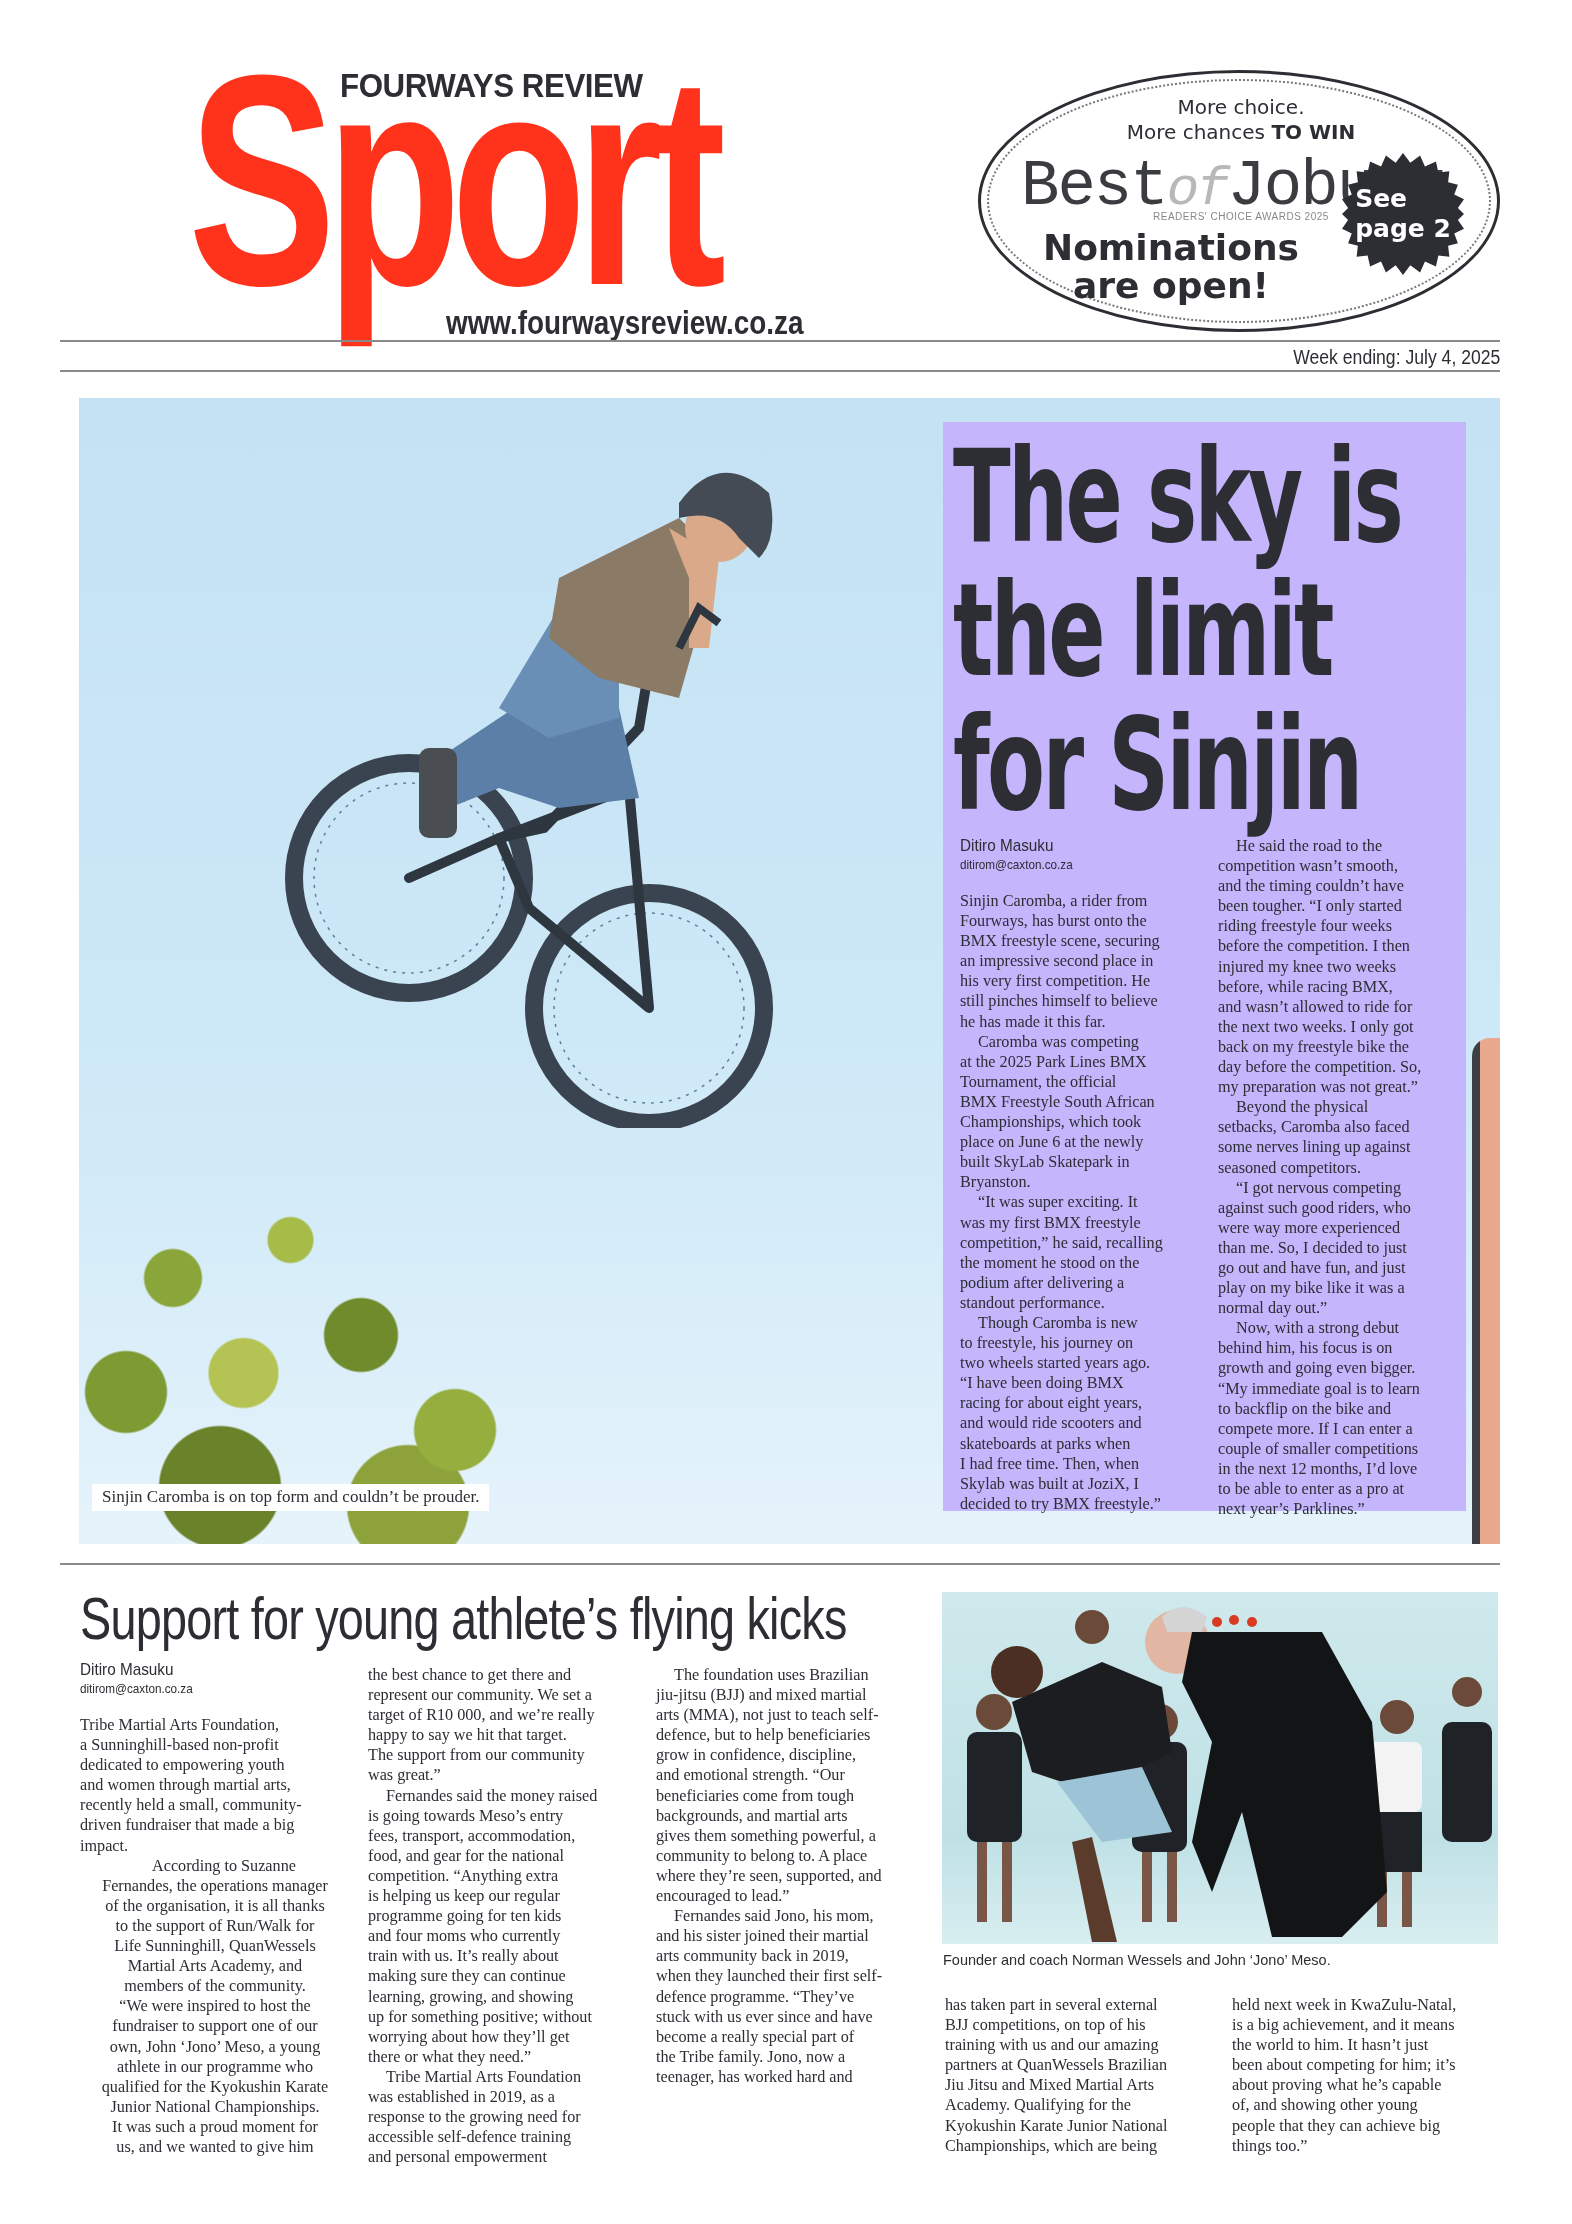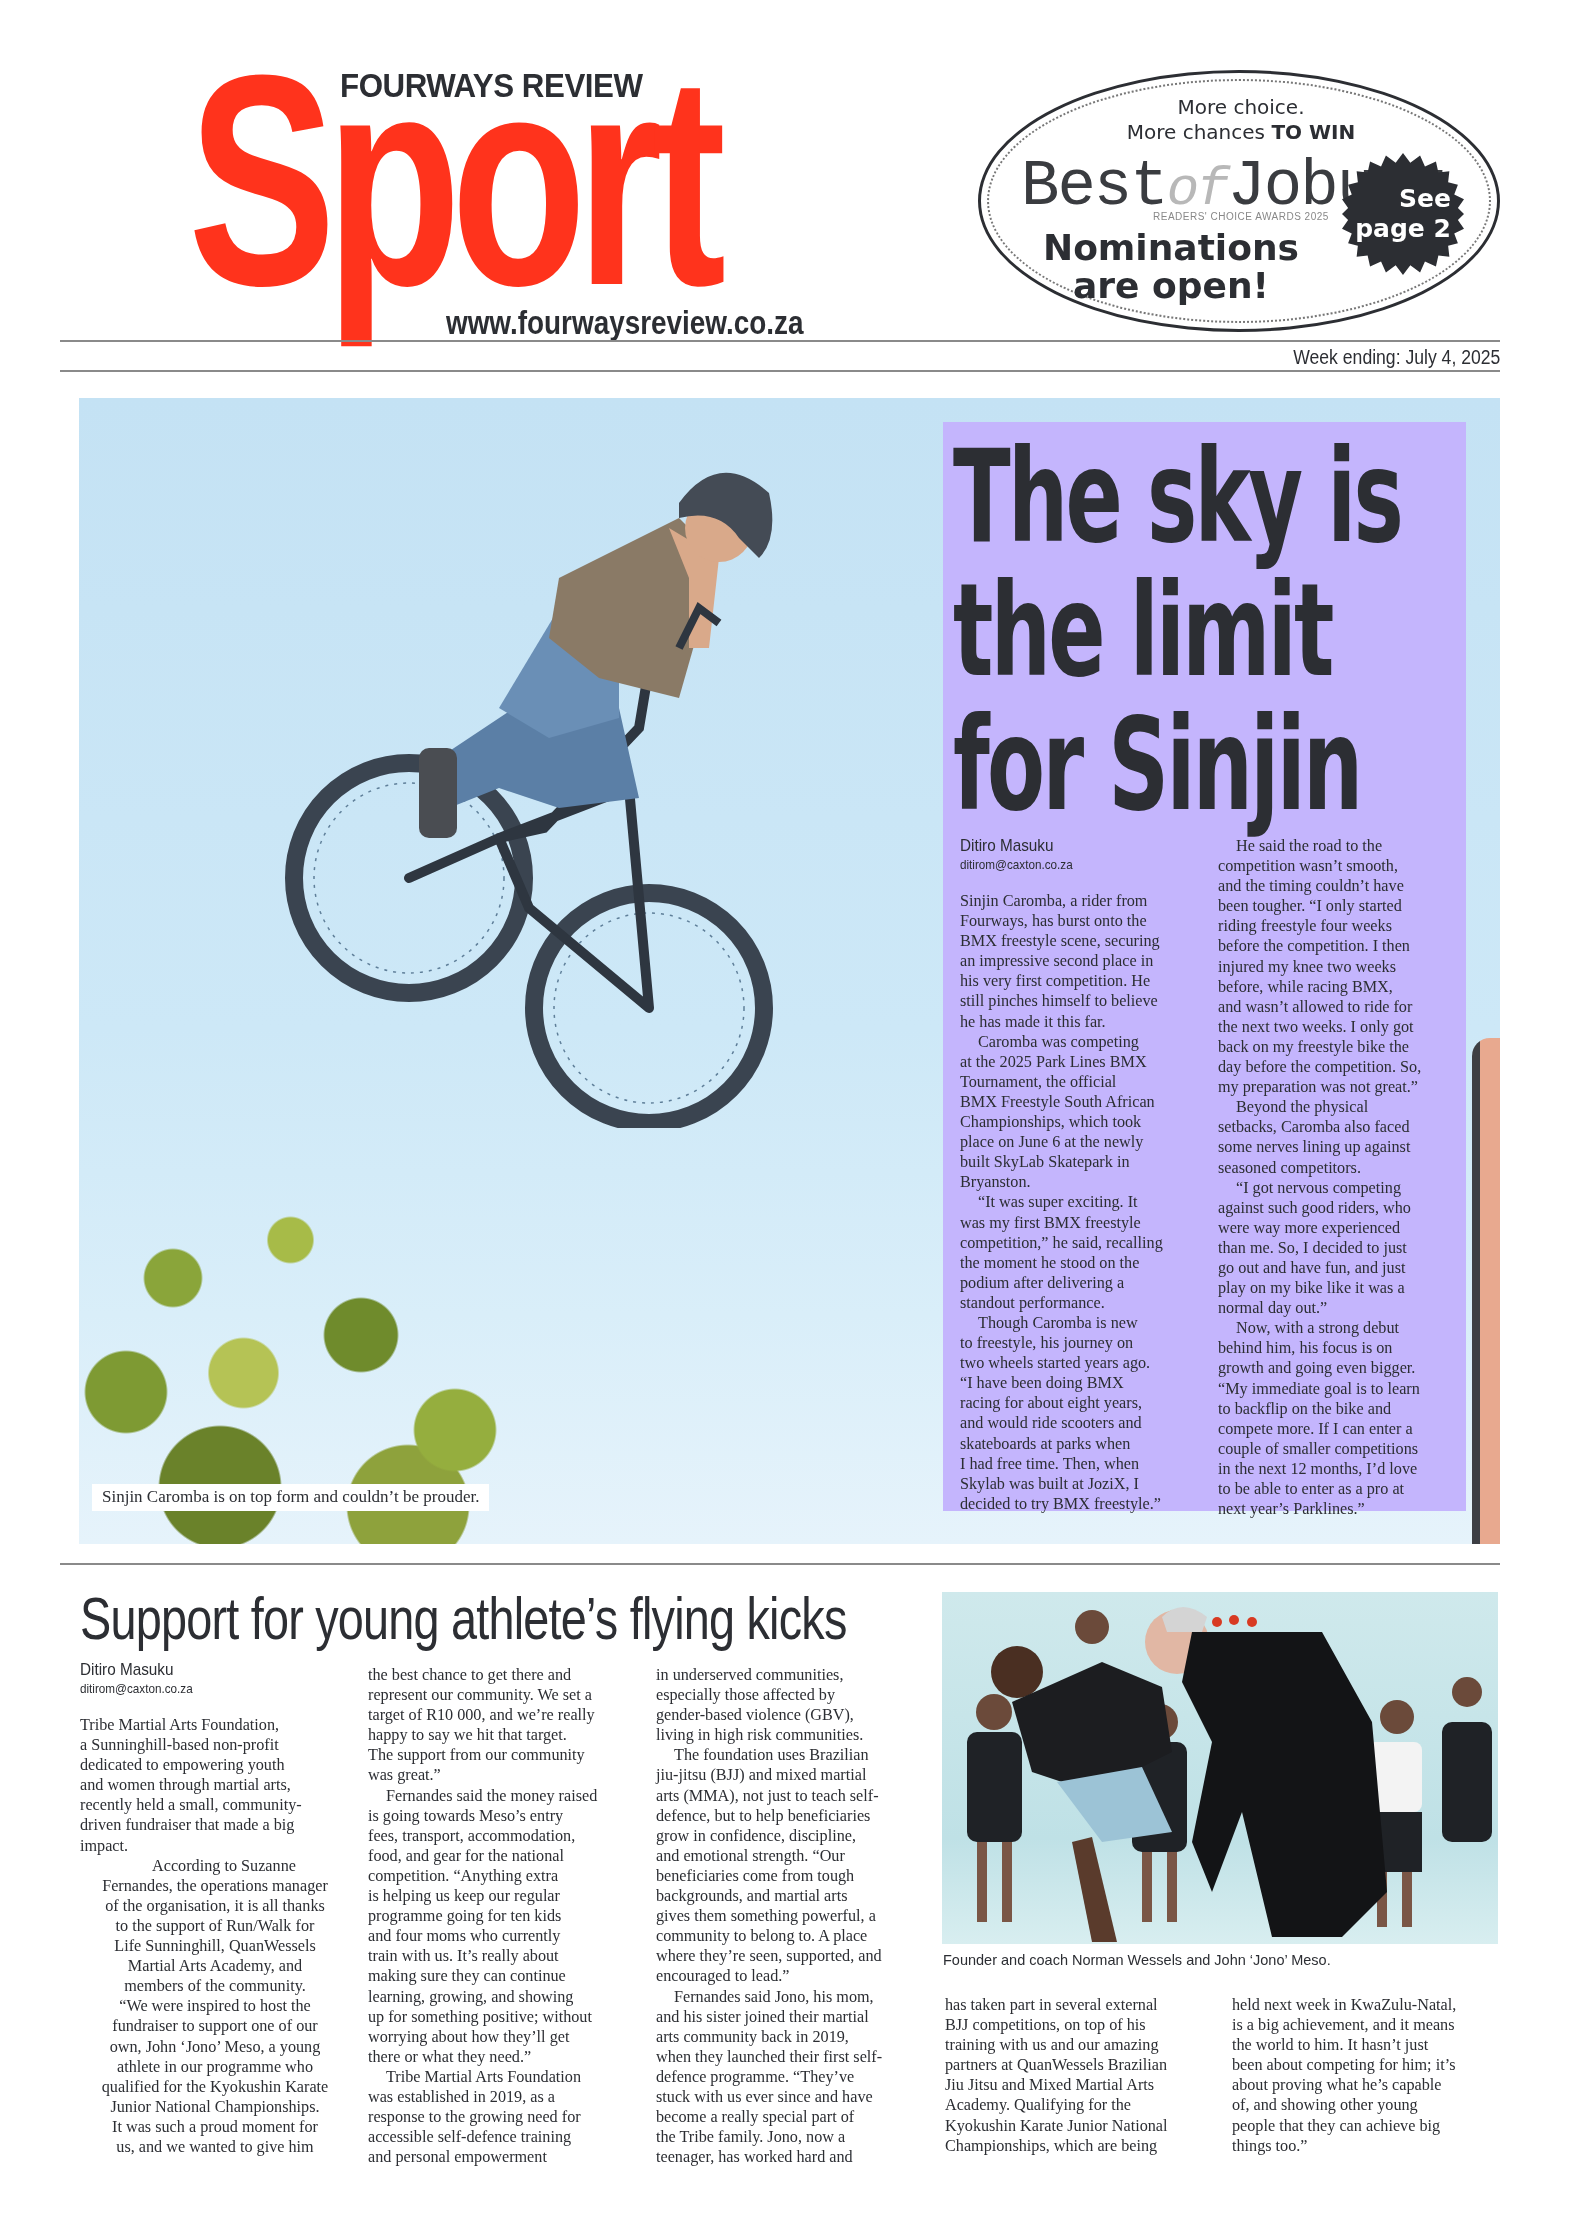--- a/index.html
+++ b/index.html
@@ -42,21 +42,21 @@
   .promo-brand { position: absolute; left: 40px; top: 78px; font-family: Liberation Mono, monospace;
     font-size: 64px; color: #3a3c40; letter-spacing: -2px; white-space: nowrap; }
   .promo-brand .of { font-style: italic; color: #b8b8b8; font-size: 54px; }
   .promo-sub { position: absolute; left: 172px; top: 138px; font-family: "Liberation Sans", sans-serif;
     font-size: 10px; color: #888; letter-spacing: 0.5px; white-space: nowrap; }
   .promo-nom { position: absolute; left: 40px; top: 156px; width: 300px; text-align: center;
     font-family: "DejaVu Sans", sans-serif; font-weight: bold; font-size: 36px; line-height: 38px; color: #2c2e33; }
   .seal {
     position: absolute; left: 361px; top: 80px; width: 122px; height: 122px;
     background: #2c2e33; color: #fff; display: flex; align-items: center; justify-content: center;
-    text-align: right; font-family: "DejaVu Sans", sans-serif; font-weight: bold; font-size: 25px; line-height: 30px;
+    text-align: left; font-family: "DejaVu Sans", sans-serif; font-weight: bold; font-size: 25px; line-height: 30px;
     clip-path: polygon(50% 0%,56% 8%,64% 2%,68% 11%,77% 7%,79% 16%,88% 15%,87% 24%,95% 26%,92% 34%,100% 38%,95% 45%,100% 50%,95% 55%,100% 62%,92% 66%,95% 74%,87% 76%,88% 85%,79% 84%,77% 93%,68% 89%,64% 98%,56% 92%,50% 100%,44% 92%,36% 98%,32% 89%,23% 93%,21% 84%,12% 85%,13% 76%,5% 74%,8% 66%,0% 62%,5% 55%,0% 50%,5% 45%,0% 38%,8% 34%,5% 26%,13% 24%,12% 15%,21% 16%,23% 7%,32% 11%,36% 2%,44% 8%);
   }
 
   .rule { position: absolute; left: 60px; width: 1440px; height: 2px; background: #8a8a8a; }
   .week { position: absolute; right: 72px; top: 346px; font-family: "Liberation Sans", sans-serif;
     font-size: 20px; color: #2c2e33; transform: scaleX(0.88); transform-origin: right top; white-space: nowrap; }
 
   
   .hero {
     position: absolute; left: 79px; top: 398px; width: 1421px; height: 1146px;
@@ -340,26 +340,20 @@
         <span class="line" style="padding-left: 18px;">Tribe Martial Arts Foundation</span>
         <span class="line">was established in 2019, as a</span>
         <span class="line">response to the growing need for</span>
         <span class="line">accessible self-defence training</span>
         <span class="line">and personal empowerment</span>
       </p>
     </div>
   </div>
 <div class="col" style="left:656px; top:1665px; width:270px;">
     <div id="s2-col3">
-      <p class="first" style="text-indent: 0px;">
-        <span class="line">in underserved communities,</span>
-        <span class="line">especially those affected by</span>
-        <span class="line">gender-based violence (GBV),</span>
-        <span class="line">living in high risk communities.</span>
-      </p>
       <p style="text-indent: 0px;">
         <span class="line" style="padding-left: 18px;">The foundation uses Brazilian</span>
         <span class="line">jiu-jitsu (BJJ) and mixed martial</span>
         <span class="line">arts (MMA), not just to teach self-</span>
         <span class="line">defence, but to help beneficiaries</span>
         <span class="line">grow in confidence, discipline,</span>
         <span class="line">and emotional strength. “Our</span>
         <span class="line">beneficiaries come from tough</span>
         <span class="line">backgrounds, and martial arts</span>
         <span class="line">gives them something powerful, a</span>

